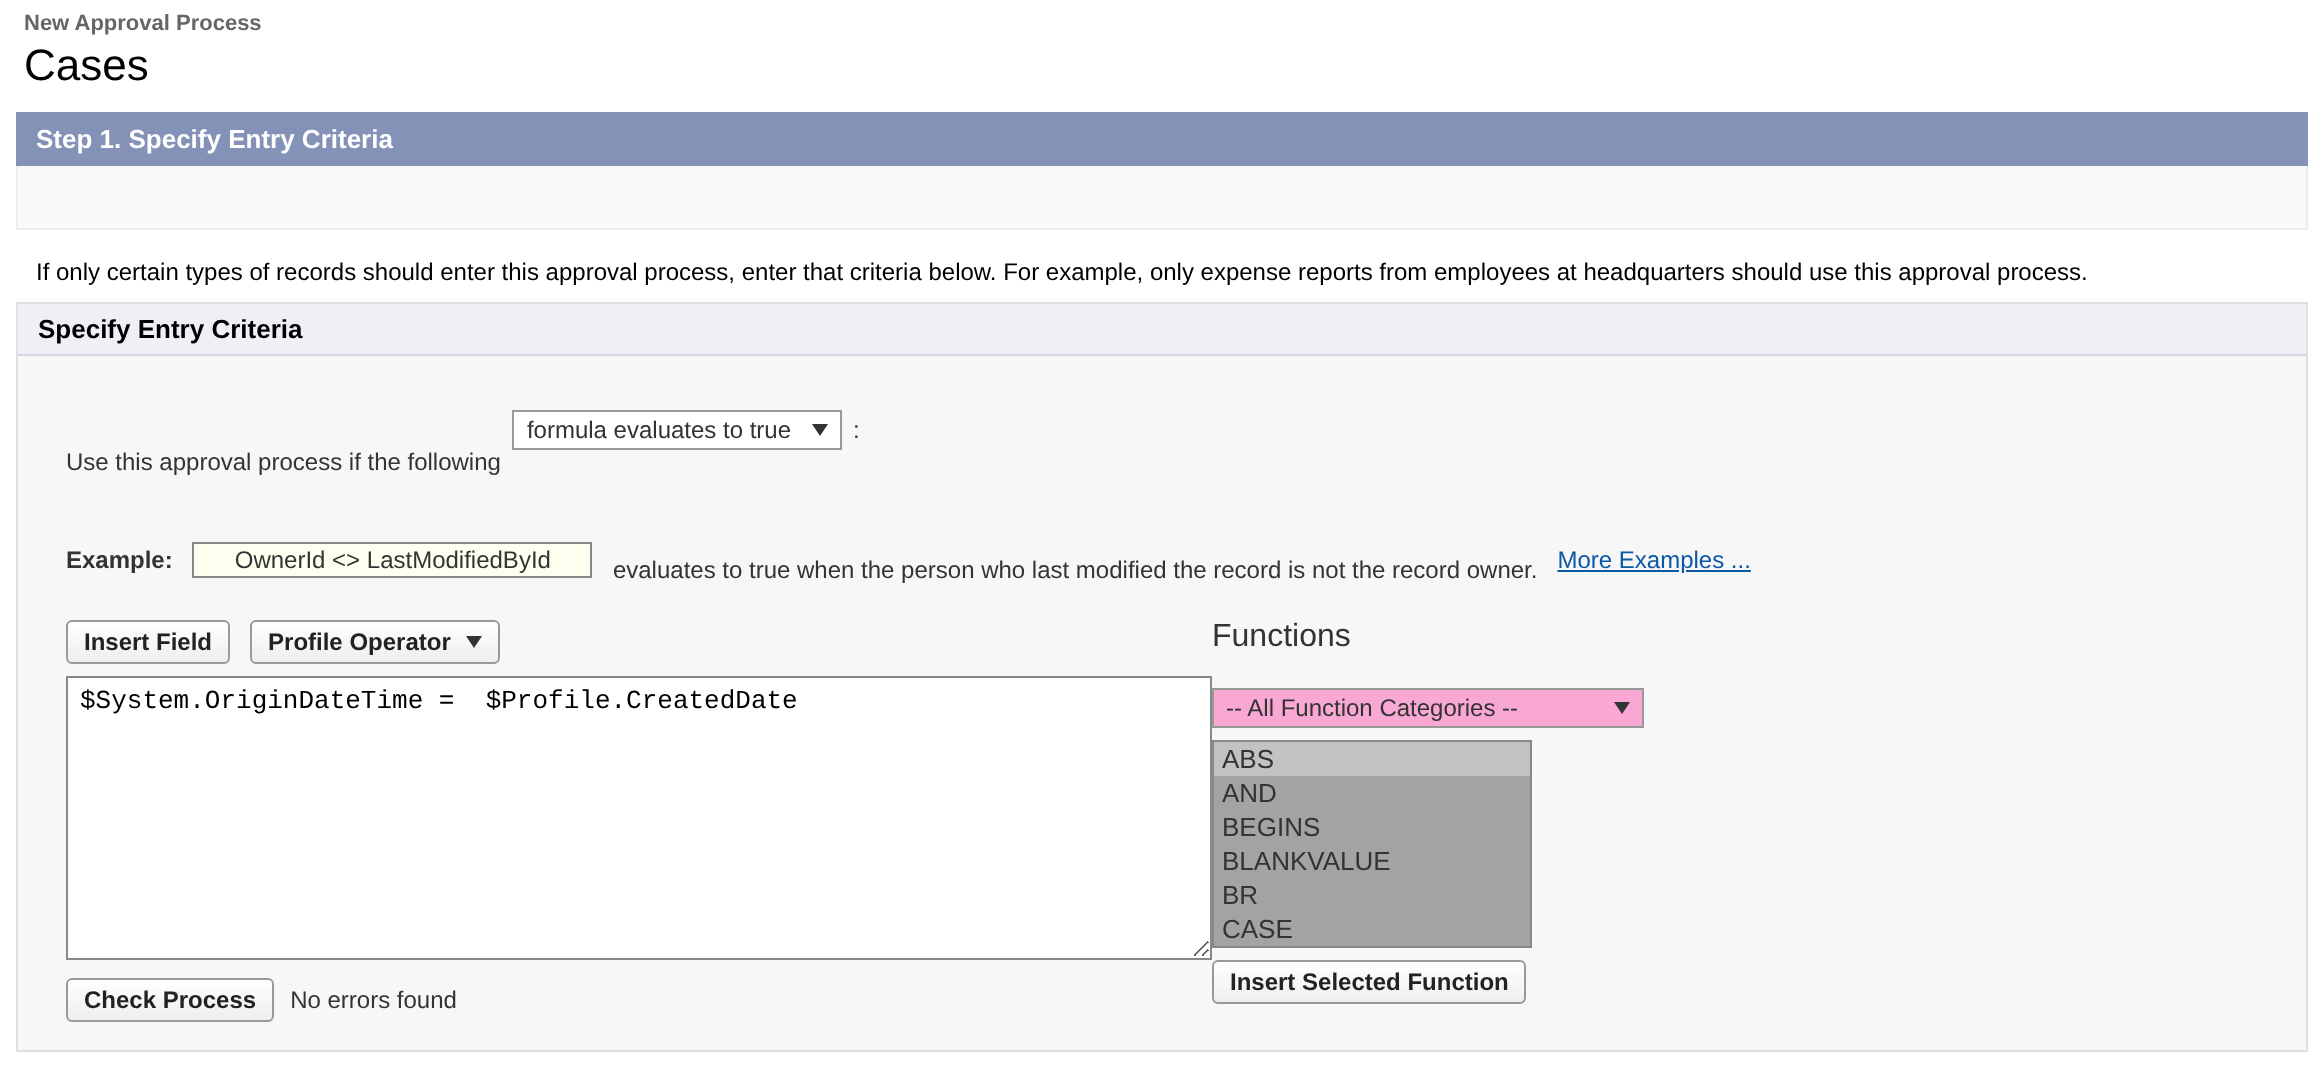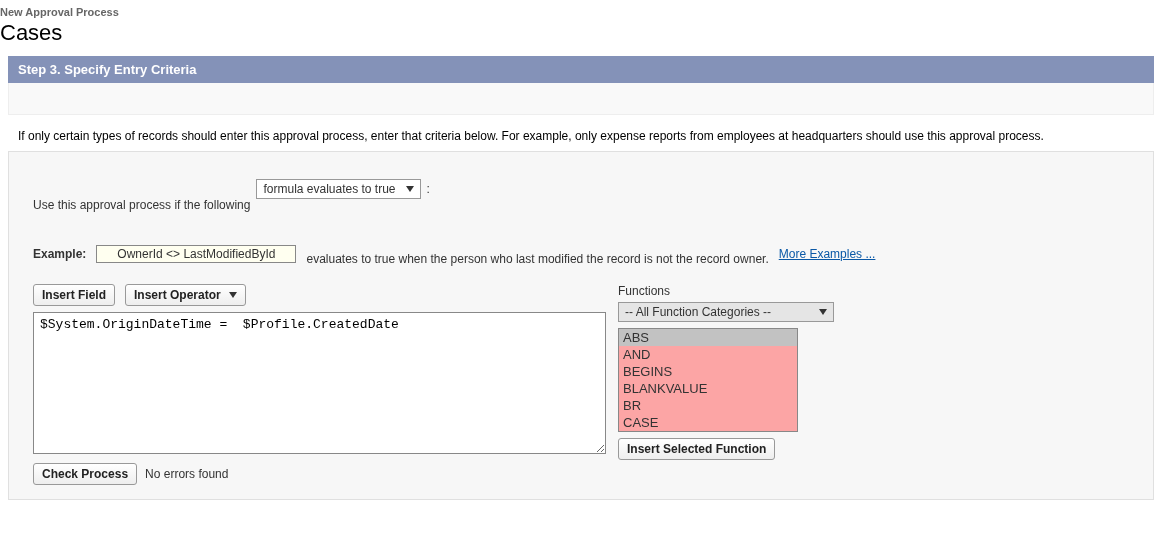--- a/index.html
+++ b/index.html
@@ -6,21 +6,21 @@
   body {
     margin: 0;
     padding: 0;
     font-family: Arial, Helvetica, sans-serif;
     font-size: 12px;
     color: #333;
     background: #fff;
     width: 1162px;
   }
   .page-header {
-    padding: 6px 8px 10px 0;
+    padding: 6px 8px 10px 12px;
   }
   .breadcrumb {
     font-size: 11px;
     font-weight: bold;
     color: #666;
   }
   .page-title {
     font-size: 22px;
     font-weight: normal;
     color: #000;
@@ -107,21 +107,21 @@
     font-size: 12px;
   }
   .desc-text { font-size: 12px; margin-top: 10px; }
   .link {
     color: #0a58a6;
     text-decoration: underline;
     cursor: pointer;
   }
   .editor-row {
     display: flex;
-    gap: 12px;
+    gap: 0;
     align-items: flex-start;
     margin-bottom: 6px;
   }
   .left-col { }
   .right-col { }
   .btn {
     border: 1px solid #999;
     background: linear-gradient(#fff, #eee);
     font-size: 12px;
     font-family: inherit;
@@ -140,40 +140,40 @@
     width: 573px;
     height: 142px;
     border: 1px solid #888;
     font-family: "Courier New", monospace;
     font-size: 13px;
     padding: 4px 6px;
     resize: both;
     background: #fff;
   }
   .functions-label {
-    font-size: 12px;
-    margin-bottom: 4px;
+    font-size: 16px;
+    margin-bottom: 16px;
   }
   .func-cat-select {
     display: inline-flex;
     align-items: center;
     border: 1px solid #999;
-    background: #e5e5e5;
+    background: #f9a8d4;
     padding: 2px 6px;
     font-size: 12px;
     gap: 48px;
     cursor: pointer;
     margin-bottom: 6px;
   }
   .func-list {
     border: 1px solid #888;
-    width: 180px;
+    width: 160px;
     height: 104px;
     overflow-y: scroll;
-    background: #fca5a5;
+    background: #a3a3a3;
     font-size: 13px;
   }
   .func-item {
     padding: 0 4px;
     cursor: pointer;
     line-height: 17px;
   }
   .func-item.sel {
     background: #c2c2c2;
   }
@@ -193,26 +193,27 @@
   }
 </style>
 </head>
 <body>
 
 <div class="page-header">
   <div class="breadcrumb">New Approval Process</div>
   <div class="page-title">Cases</div>
 </div>
 
-<div class="step-bar">Step 3. Specify Entry Criteria</div>
+<div class="step-bar">Step 1. Specify Entry Criteria</div>
 <div class="sub-gray"></div>
 
 <div class="instructions">If only certain types of records should enter this approval process, enter that criteria below. For example, only expense reports from employees at headquarters should use this approval process.</div>
 
 <div class="panel">
+  <div class="panel-header">Specify Entry Criteria</div>
   <div class="panel-body">
 
     <div class="line1">
       <span class="lbl">Use this approval process if the following</span>
       <span class="select-like">
         <span>formula evaluates to true</span>
         <span class="tri-down"></span>
       </span>
       <span>:</span>
     </div>
@@ -222,21 +223,21 @@
       <span class="code-box">OwnerId &lt;&gt; LastModifiedById</span>
       <span class="desc-text">evaluates to true when the person who last modified the record is not the record owner.</span>
       <span class="link">More Examples ...</span>
     </div>
 
     <div class="editor-row">
       <div class="left-col">
         <div class="btn-row">
           <button class="btn">Insert Field</button>
           <button class="btn" style="display:inline-flex;align-items:center;gap:8px;">
-            <span>Insert Operator</span>
+            <span>Profile Operator</span>
             <span class="tri-down"></span>
           </button>
         </div>
         <textarea class="formula-area" style="">$System.OriginDateTime =  $Profile.CreatedDate</textarea>
         <div class="syntax-row">
           <button class="btn">Check Process</button>
           <span class="no-errors">No errors found</span>
         </div>
       </div>
 

